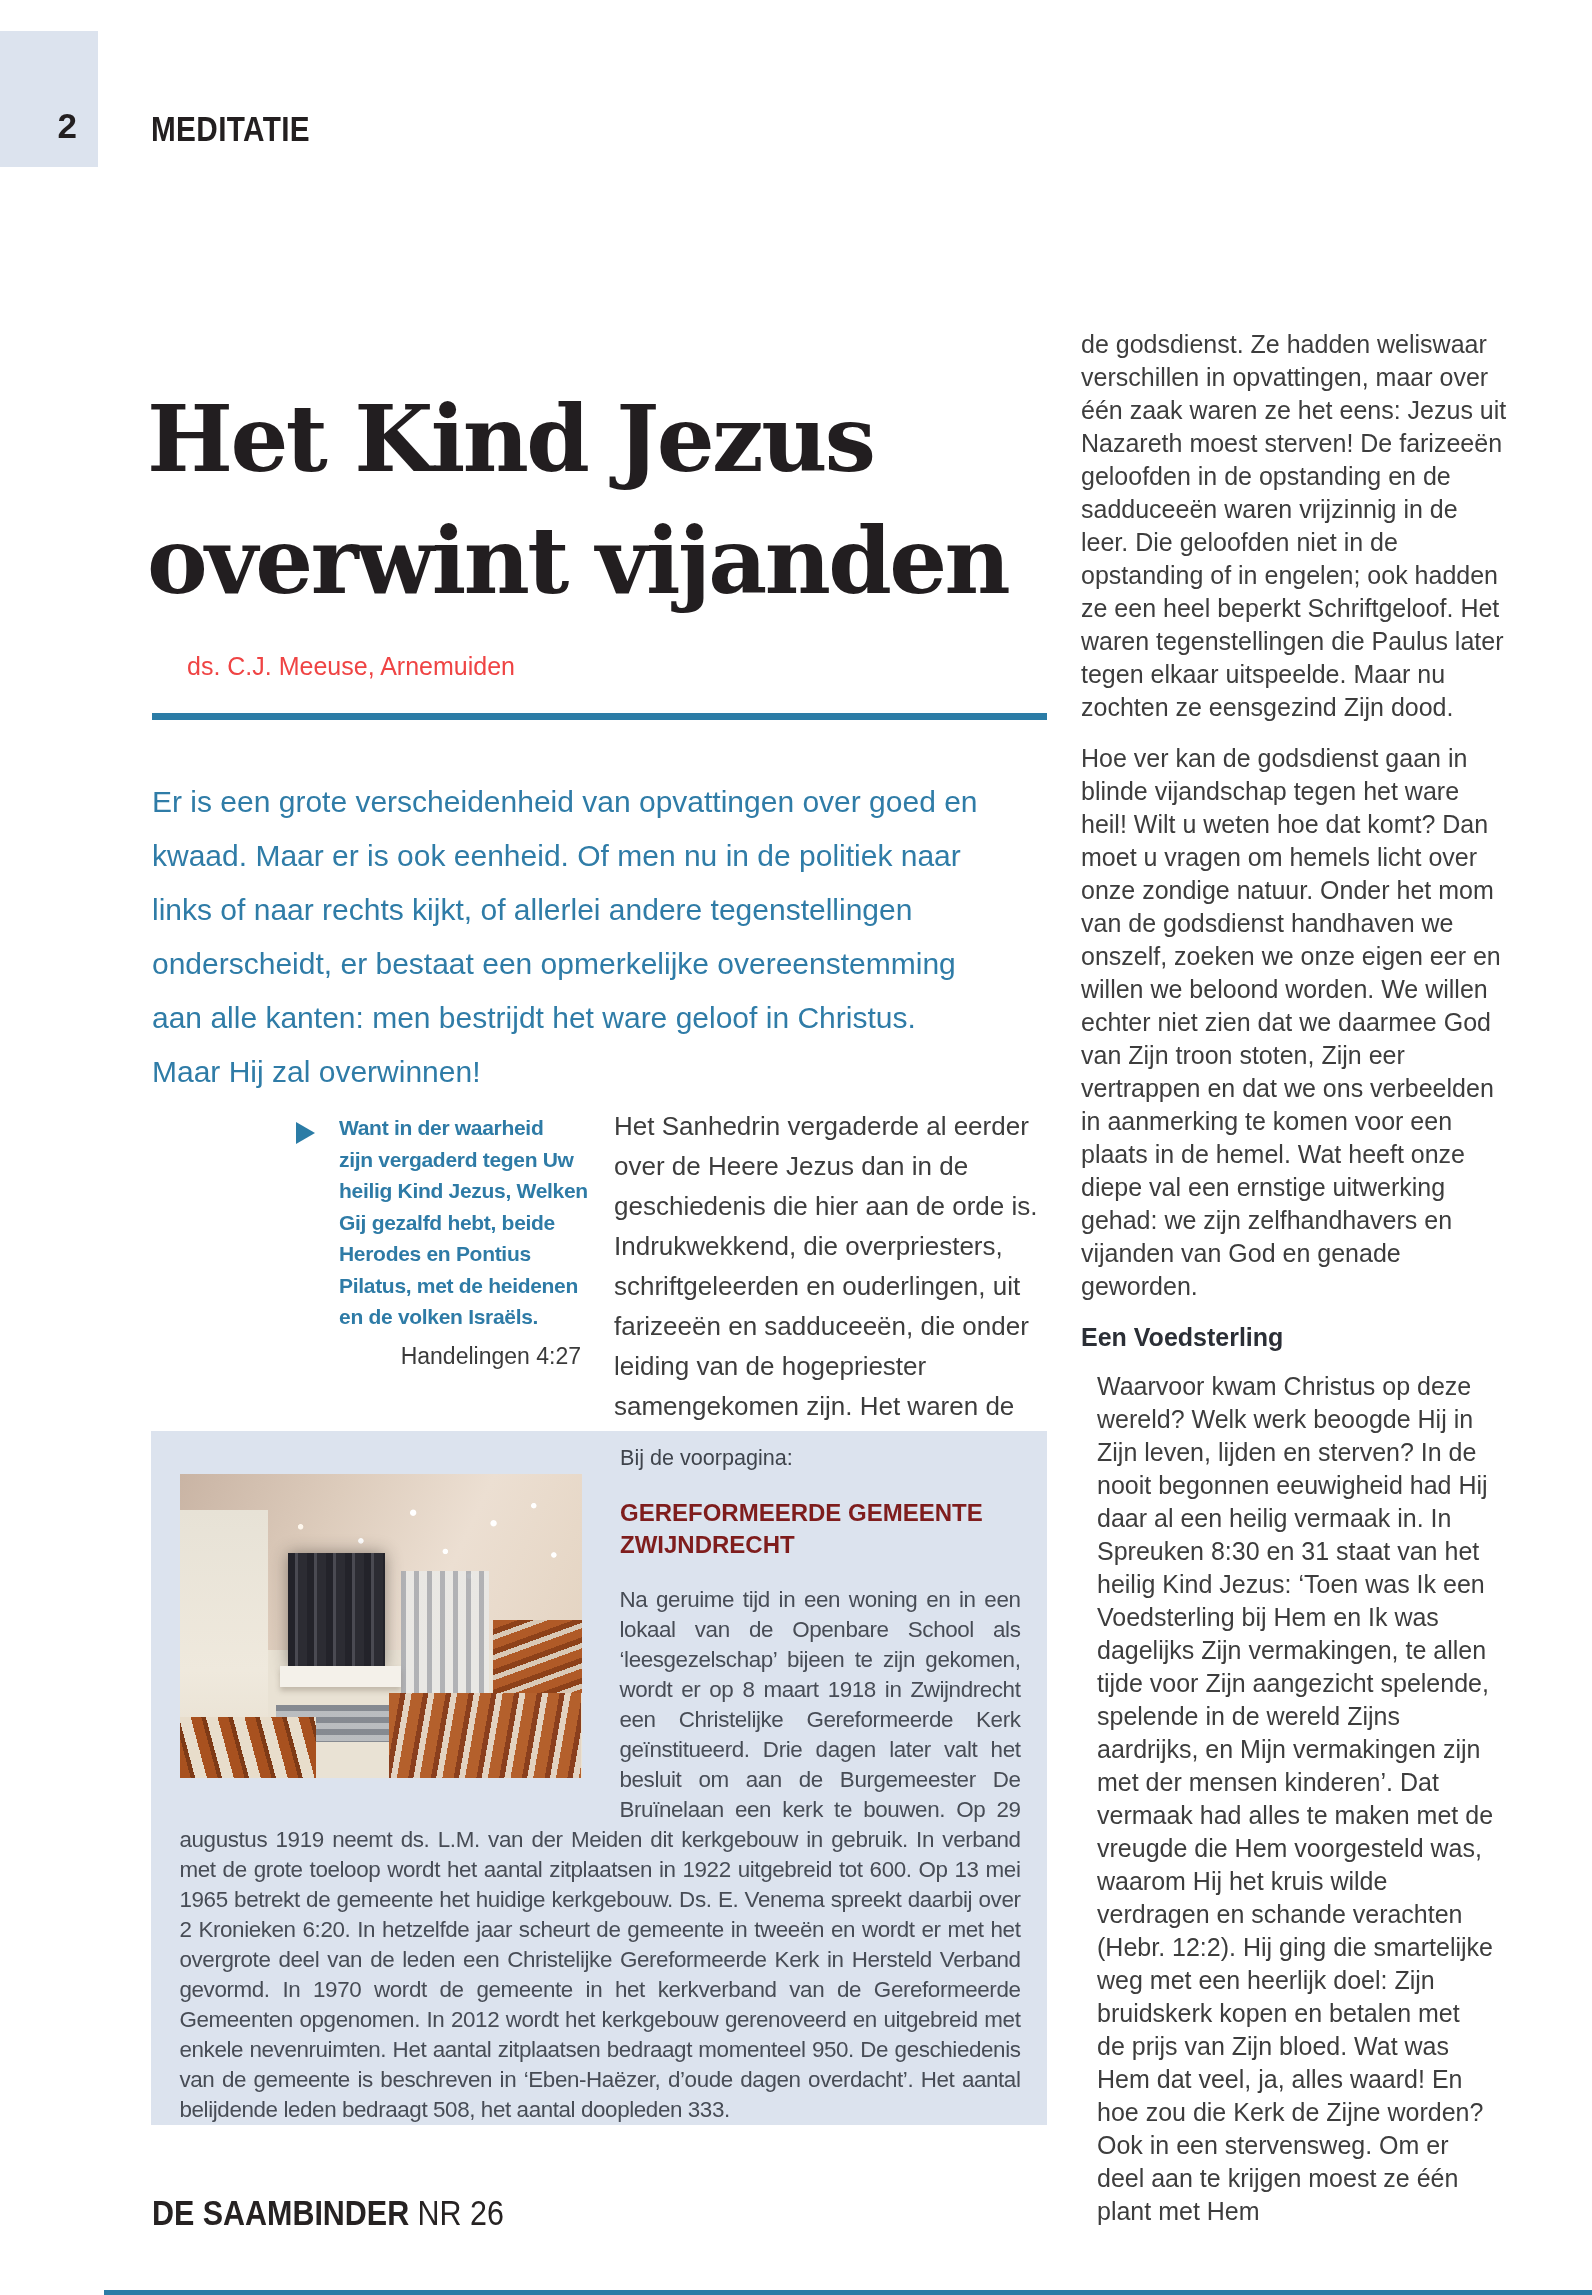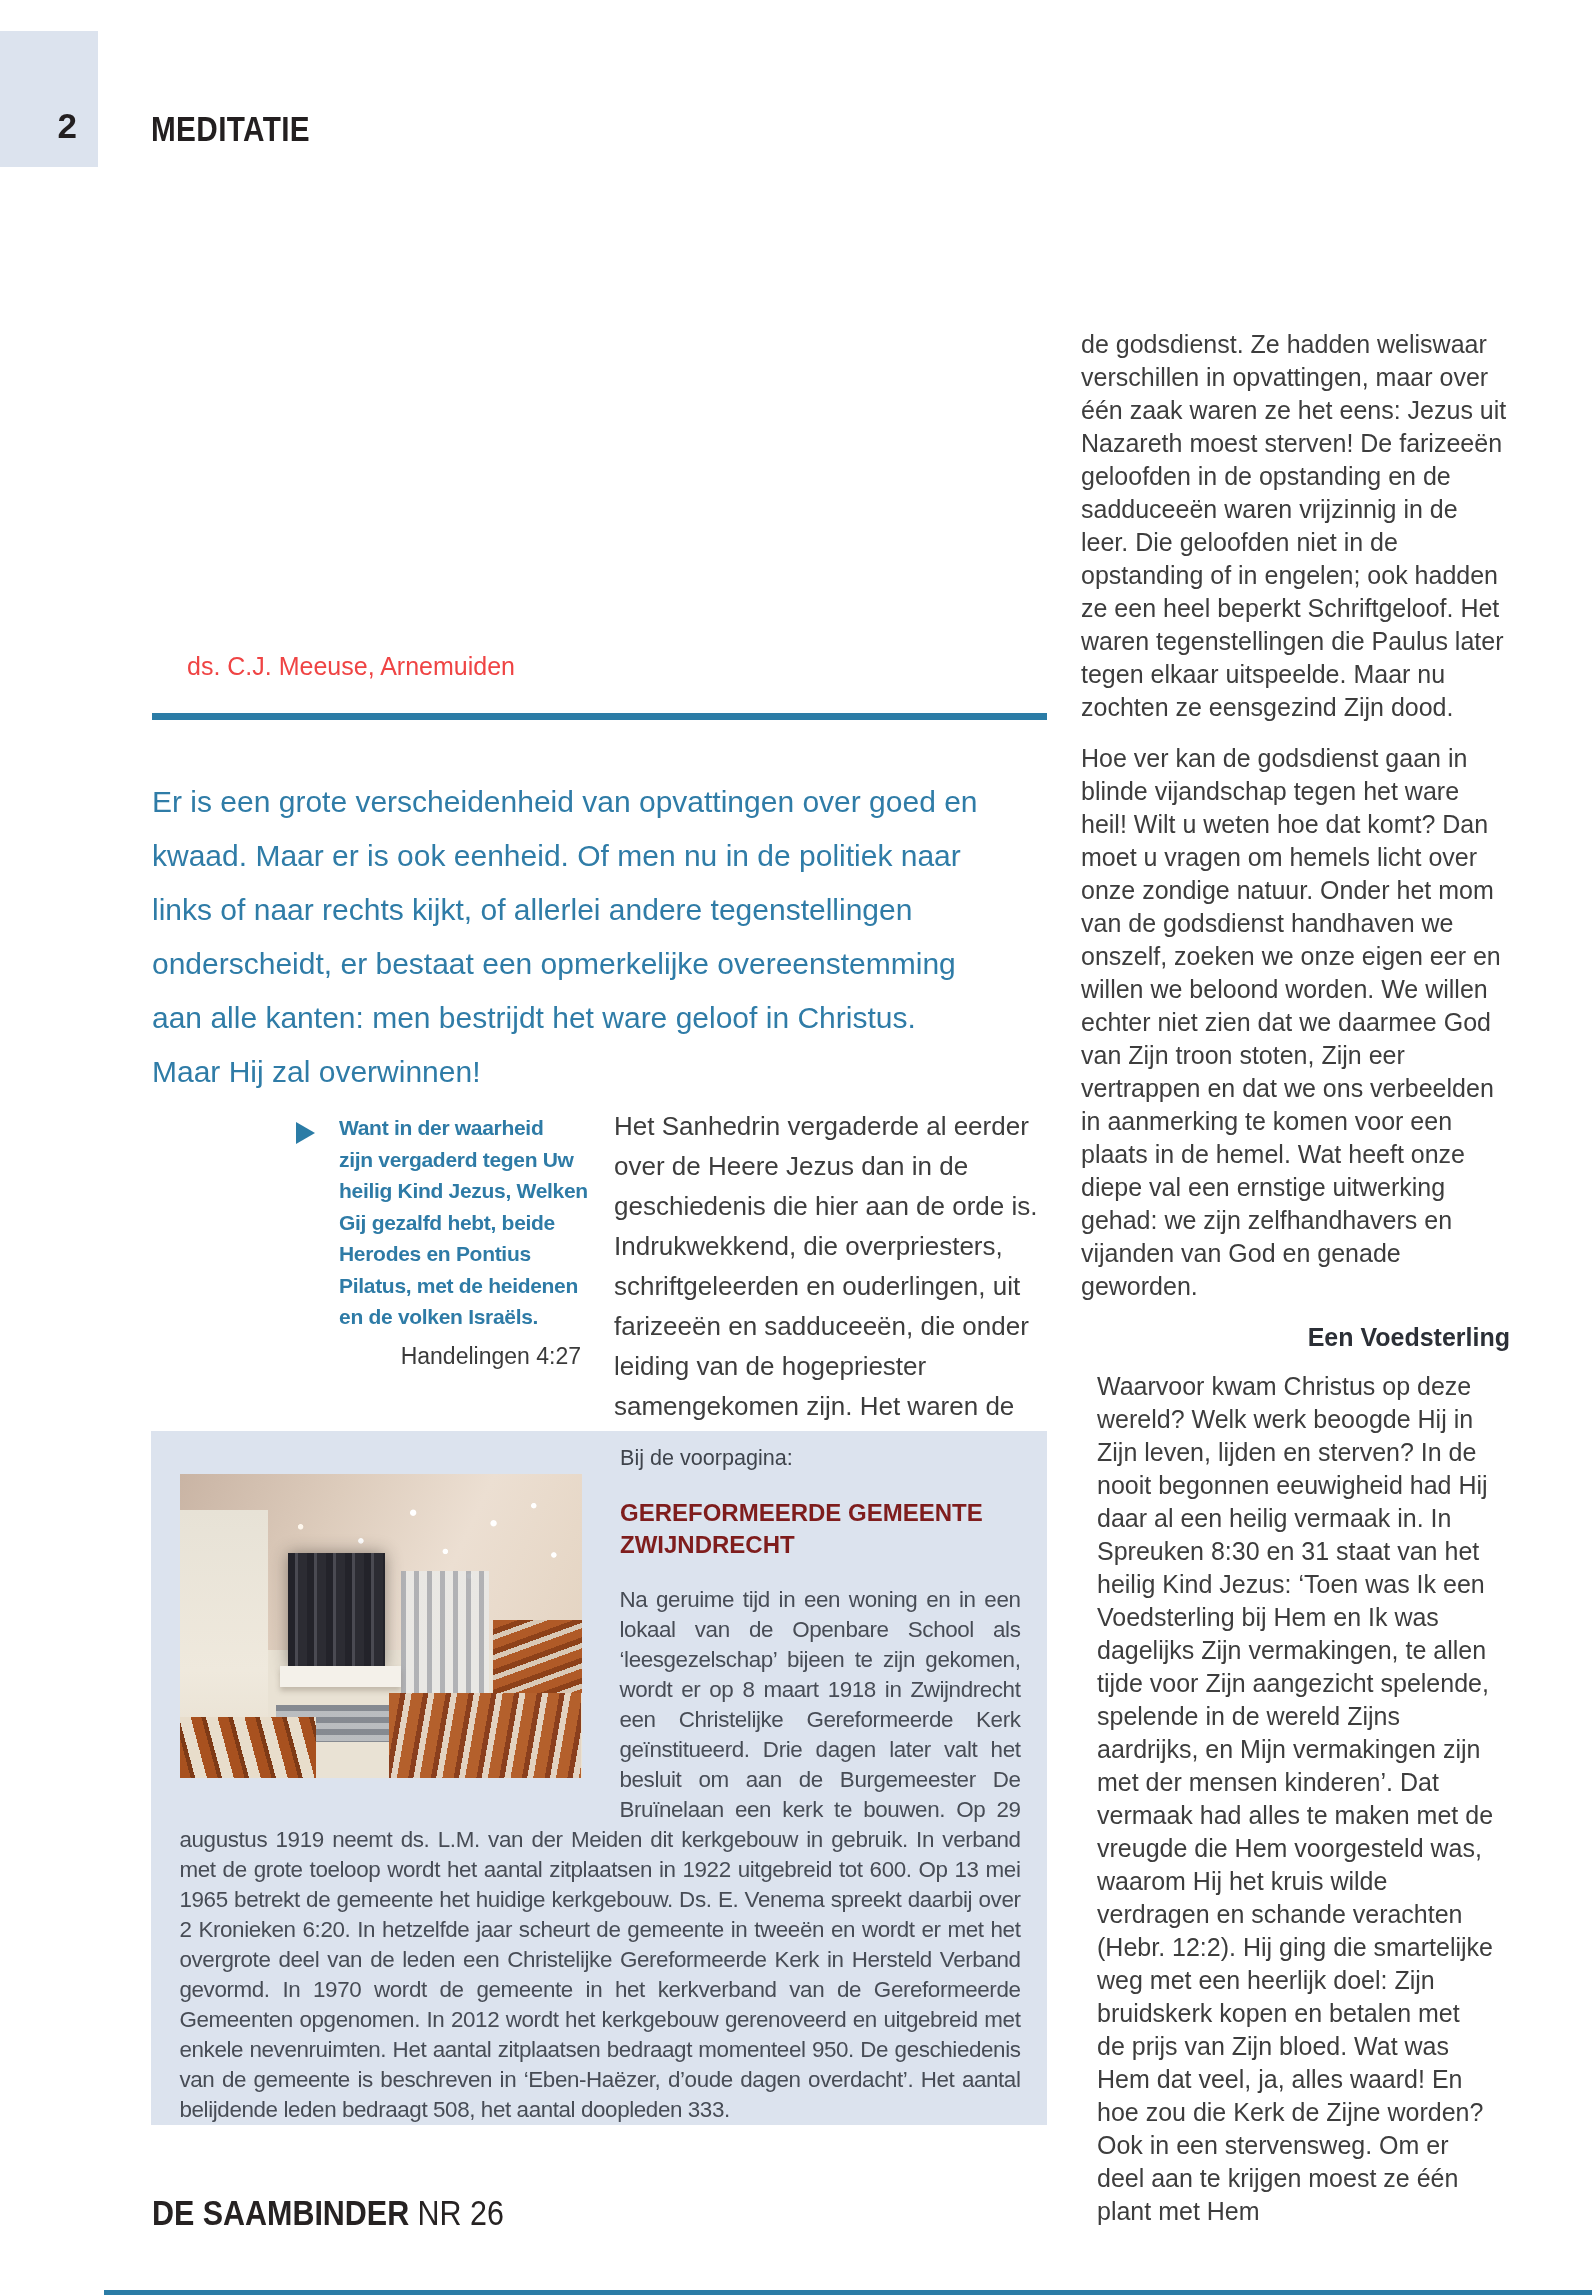--- a/index.html
+++ b/index.html
@@ -95,39 +95,43 @@
   .ph-pews{position:absolute;left:52%;top:72%;width:48%;height:28%;
     background:repeating-linear-gradient(100deg,#b4602c 0 11.2px,#8a3f1d 11.2px 16.4px,#e3d3c1 16.4px 22.4px);}
   .ph-pews-left{position:absolute;left:0;top:80%;width:34%;height:20%;
     background:repeating-linear-gradient(75deg,#a8511f 0 10.4px,#7e3a16 10.4px 14.7px,#e8ddcb 14.7px 26px);}
   .ph-steps{position:absolute;left:24%;top:76%;width:40%;height:12%;
     background:repeating-linear-gradient(180deg,#6d7480 0 6px,#aeb3ba 6px 12px);opacity:.8;}
 
   
   .right-col{left:1081px;top:328px;width:429px;font-size:25px;line-height:33px;color:#3d3d3d;}
   .right-col p{margin:0 0 18px 0;}
-  .right-col .subhead{font-weight:bold;color:#2b2f36;margin:0;text-align:right;}
+  .right-col .subhead{font-weight:bold;color:#2b2f36;margin:0;}
   .right-col p.last{margin:16px;}
 
   
   .footer{left:152px;top:2193px;font-size:35px;color:#262222;
     transform:scaleX(0.87);transform-origin:left top;white-space:nowrap;}
   .footer .mag{font-weight:bold;}
   .bottom-rule{left:104px;top:2290px;width:1489px;height:5.2px;background:#2b7ca6;}
 </style>
 </head>
 <body>
 
 <div class="page">
 
   <div class="abs pagenum-box">
     <span class="num">2</span>
   </div>
   <div class="abs section-head">MEDITATIE</div>
 
+  <div class="abs title">
+    <div>Het Kind Jezus</div>
+    <div>overwint vijanden</div>
+  </div>
   <div class="abs author">ds. C.J. Meeuse, Arnemuiden</div>
   <div class="abs rule"></div>
 
   <div class="abs intro">
     <div>Er is een grote verscheidenheid van opvattingen over goed en</div>
     <div>kwaad. Maar er is ook eenheid. Of men nu in de politiek naar</div>
     <div>links of naar rechts kijkt, of allerlei andere tegenstellingen</div>
     <div>onderscheidt, er bestaat een opmerkelijke overeenstemming</div>
     <div>aan alle kanten: men bestrijdt het ware geloof in Christus.</div>
     <div>Maar Hij zal overwinnen!</div>

